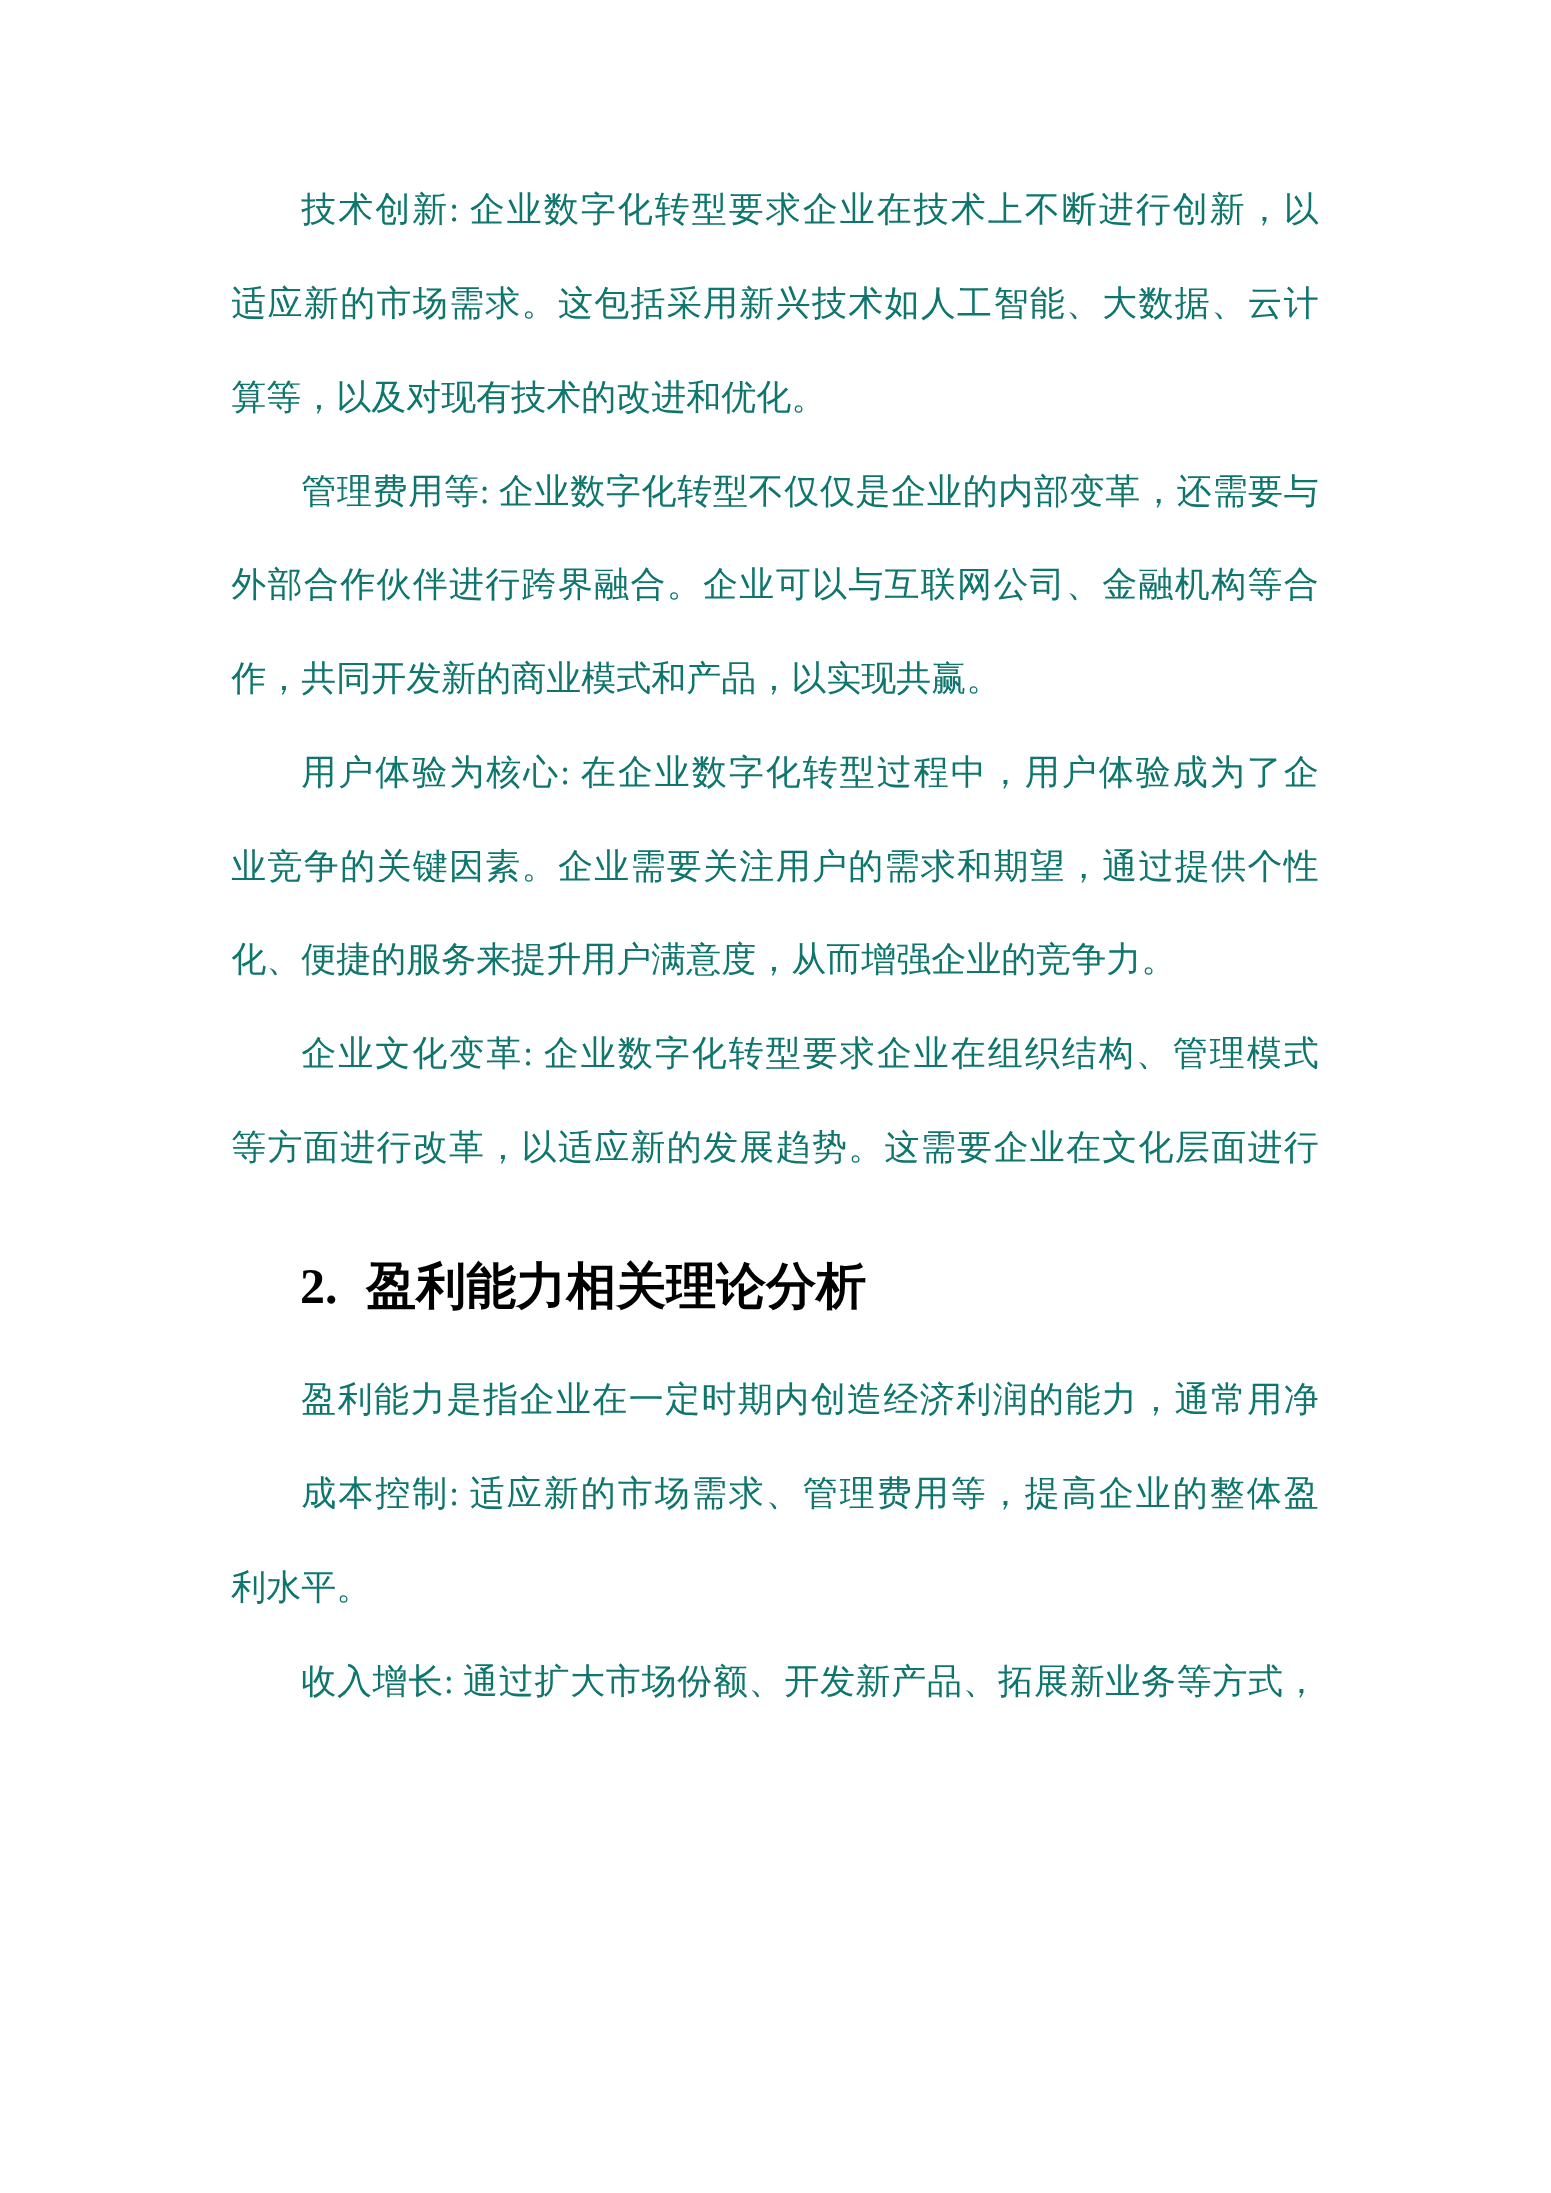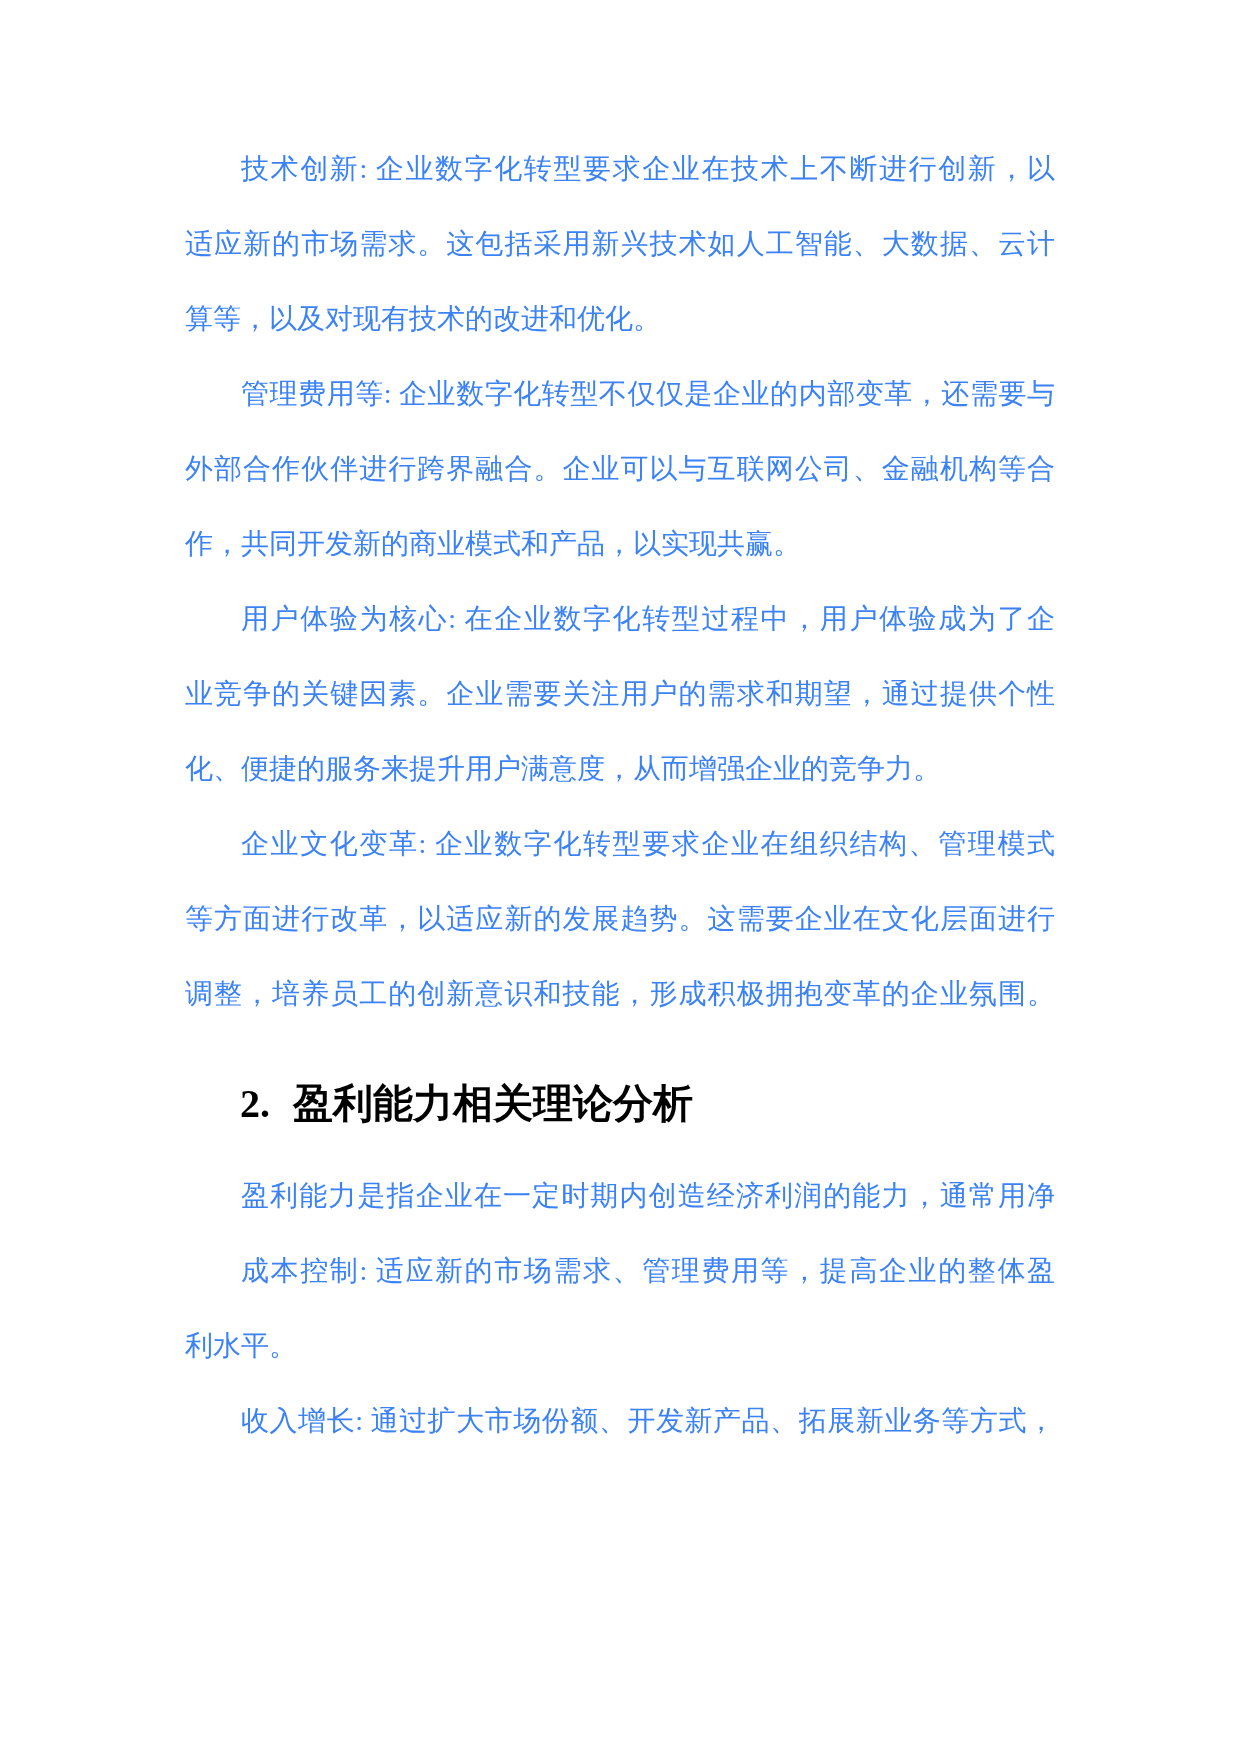--- a/index.html
+++ b/index.html
@@ -26,21 +26,21 @@
     width: 870px;
     color: #000000;
   }
   .para {
     margin: 0;
     padding: 0;
   }
   .line {
     font-size: 28px;
     line-height: 75px;
-    color: #3b82f6;
+    color: #0f766e;
     text-align: justify;
     text-align-last: justify;
     -moz-text-align-last: justify;
   }
   .line-first {
     text-indent: 56px;
   }
   .line-short {
     text-align-last: left;
     -moz-text-align-last: left;
@@ -76,21 +76,20 @@
 
     <div class="para">
       <div class="line line-first">用户体验为核心: 在企业数字化转型过程中，用户体验成为了企</div>
       <div class="line">业竞争的关键因素。企业需要关注用户的需求和期望，通过提供个性</div>
       <div class="line line-short">化、便捷的服务来提升用户满意度，从而增强企业的竞争力。</div>
     </div>
 
     <div class="para">
       <div class="line line-first">企业文化变革: 企业数字化转型要求企业在组织结构、管理模式</div>
       <div class="line">等方面进行改革，以适应新的发展趋势。这需要企业在文化层面进行</div>
-      <div class="line">调整，培养员工的创新意识和技能，形成积极拥抱变革的企业氛围。</div>
     </div>
 
     <h2 class="heading">
       <span class="h-num">2.</span><span class="h-text">盈利能力相关理论分析</span>
     </h2>
 
     <div class="para">
       <div class="line line-first">盈利能力是指企业在一定时期内创造经济利润的能力，通常用净</div>
     </div>
 

